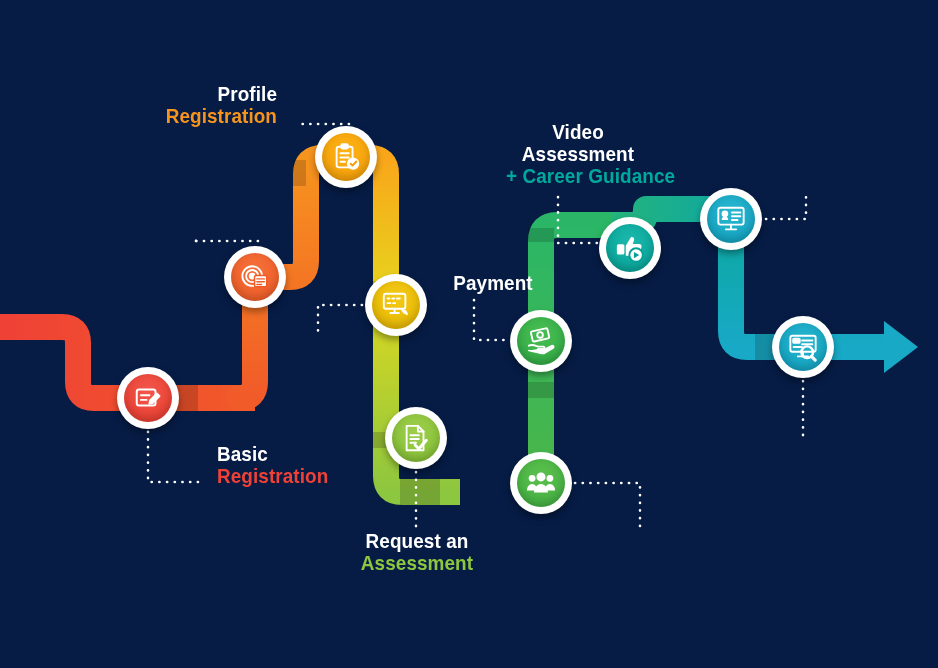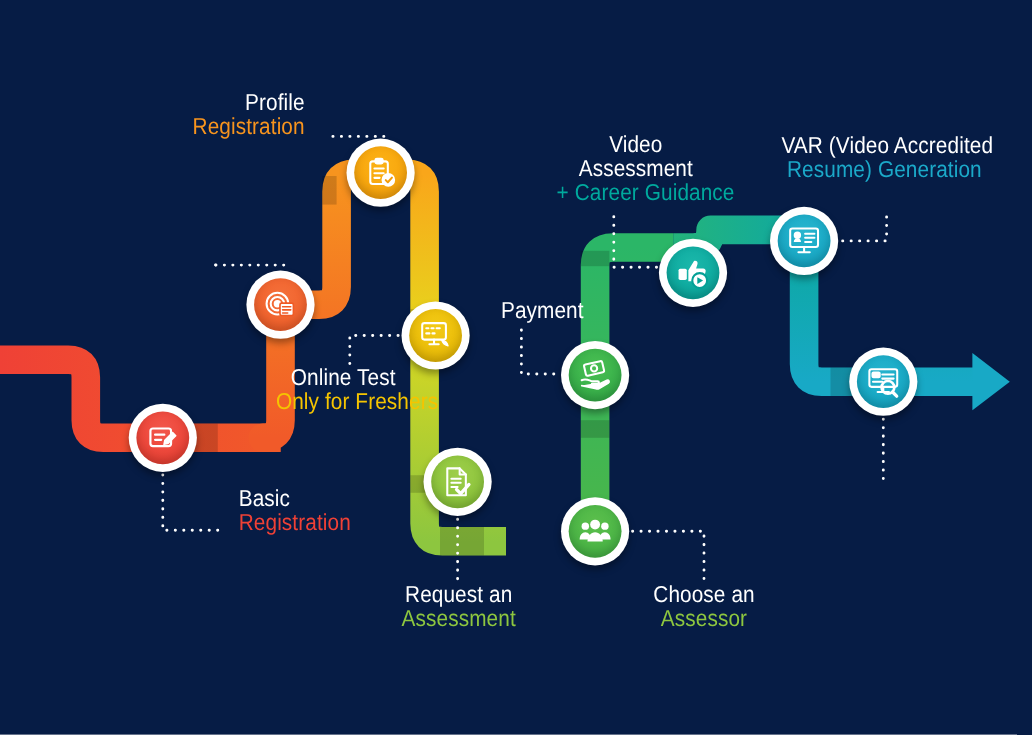--- a/index.html
+++ b/index.html
@@ -22,21 +22,21 @@
     display:flex;align-items:center;justify-content:center;
     box-shadow:inset 0 -4px 9px rgba(0,0,0,.18);
   }
   .node .disc svg{width:30px;height:30px;display:block;}
 
   .lbl{
     position:absolute;
     line-height:1.04;
     white-space:nowrap;
     letter-spacing:.1px;
-    font-weight:400;
+    font-weight:700;
     font-family:"Liberation Sans", sans-serif;
     font-stretch:condensed;
   }
   .lbl .l1{display:block;color:#ffffff;font-size:21px;transform:scaleX(.90);}
   .lbl .l2{display:block;font-size:21px;transform:scaleX(.90);}
   .lbl.ta-c{text-align:center;}
   .lbl.ta-r{text-align:right;}
   .lbl.ta-c .l1,.lbl.ta-c .l2{transform-origin:center;}
   .lbl.ta-r .l1,.lbl.ta-r .l2{transform-origin:right;}
   .lbl.ta-l .l1,.lbl.ta-l .l2{transform-origin:left;}
@@ -277,44 +277,32 @@
     <span class="l1">Basic</span>
     <span class="l2" style="color:#ef4136">Registration</span>
   </div>
 
 
   <div class="lbl ta-r" style="left:120px;top:83px;width:157px;">
     <span class="l1">Profile</span>
     <span class="l2" style="color:#f7941e">Registration</span>
   </div>
 
-  <div class="lbl ta-c" style="left:244px;top:333px;width:136px;">
-    <span class="l1">Online Test</span>
-    <span class="l2" style="color:#f5c400">Only for Freshers</span>
-  </div>
 
   <div class="lbl ta-c" style="left:348px;top:530px;width:138px;">
     <span class="l1">Request an</span>
     <span class="l2" style="color:#8dc63f">Assessment</span>
   </div>
 
   <div class="lbl ta-c" style="left:438px;top:272px;width:110px;">
     <span class="l1">Payment</span>
   </div>
 
-  <div class="lbl ta-c" style="left:573px;top:530px;width:134px;">
-    <span class="l1">Choose an</span>
-    <span class="l2" style="color:#8dc63f">Assessor</span>
-  </div>
 
   <div class="lbl ta-c" style="left:498px;top:121px;width:160px;">
     <span class="l1">Video</span>
     <span class="l1">Assessment</span>
     <span class="l2" style="color:#00a99d">+ Career Guidance</span>
   </div>
 
-  <div class="lbl ta-c" style="left:700px;top:122px;width:208px;">
-    <span class="l1">VAR (Video Accredited</span>
-    <span class="l2" style="color:#1ba9c9">Resume) Generation</span>
-  </div>
 
 
 </div>
 
 </body></html>

